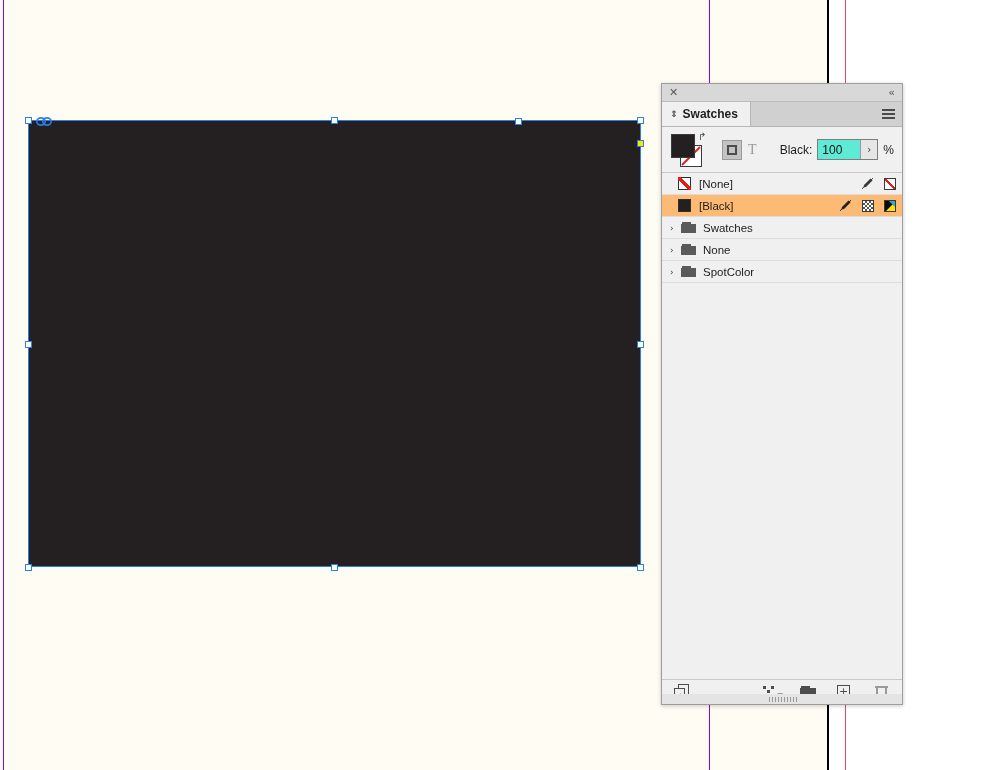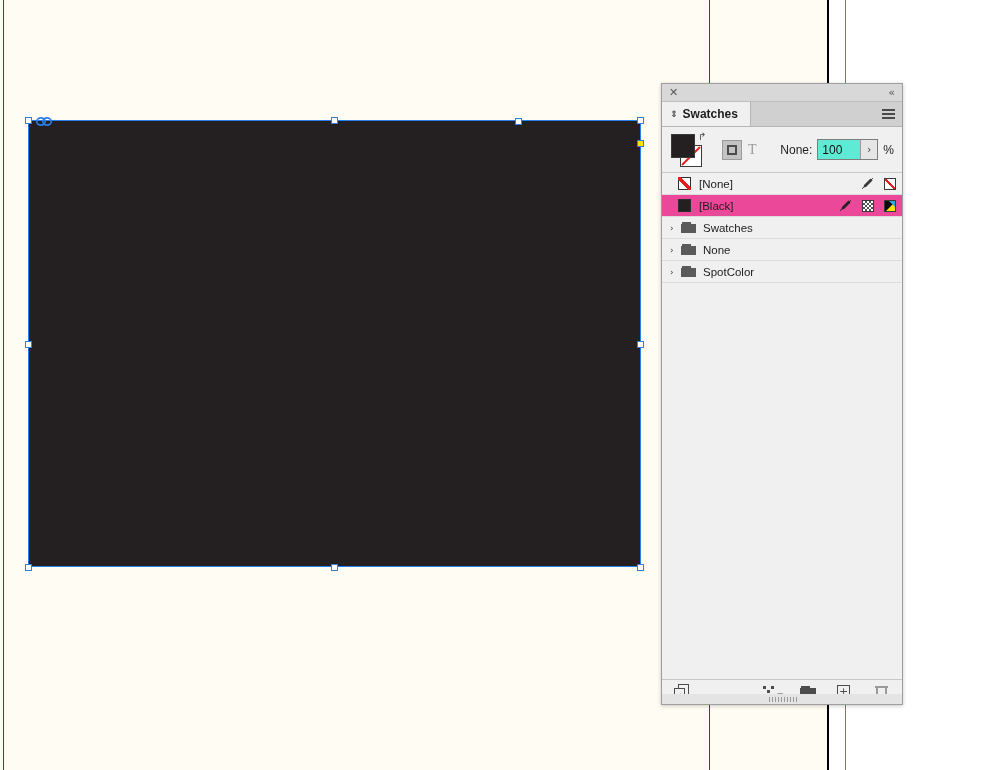--- a/index.html
+++ b/index.html
@@ -214,21 +214,21 @@
   .swatch-row {
     height: 22px;
     display: flex;
     align-items: center;
     border-bottom: 1px solid #dcdcdc;
     padding: 0 6px 0 16px;
     box-sizing: border-box;
     font-size: 11.5px;
     color: #1d1d1d;
   }
-  .swatch-row.selected { background: #ec4899; }
+  .swatch-row.selected { background: #fdba74; }
   .chip {
     width: 13px; height: 13px;
     border: 1px solid #2f2f2f;
     box-sizing: border-box;
     flex: 0 0 auto;
     position: relative;
   }
   .chip.none { background: #ffffff; }
   .chip.none::after {
     content: "";
@@ -500,21 +500,21 @@
       </div>
 
       <div class="applygroup">
         <div class="apply-btn">
           <div class="apply-inner"></div>
         </div>
         <span class="apply-text">T</span>
       </div>
 
       <div class="tintgroup">
-        <span class="tint-label">None:</span>
+        <span class="tint-label">Black:</span>
         <div class="tint-field">
           <div class="tint-input">100</div>
           <div class="tint-stepper">›</div>
         </div>
         <span class="tint-pct">%</span>
       </div>
     </div>
 
     <div class="swatch-list">
 

